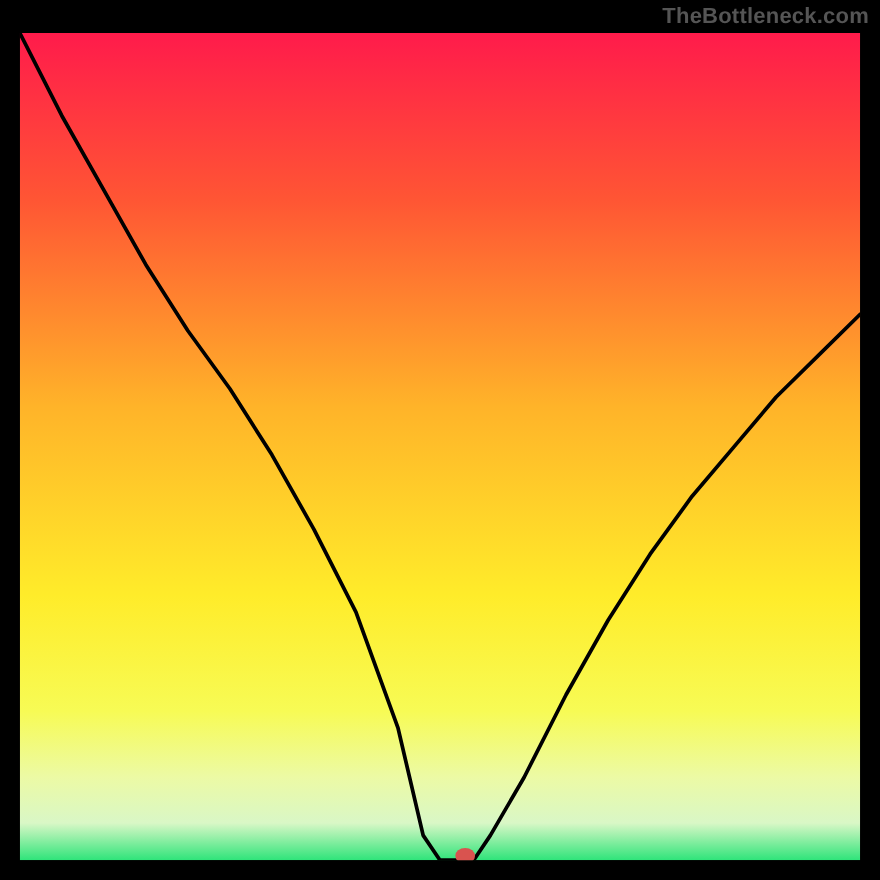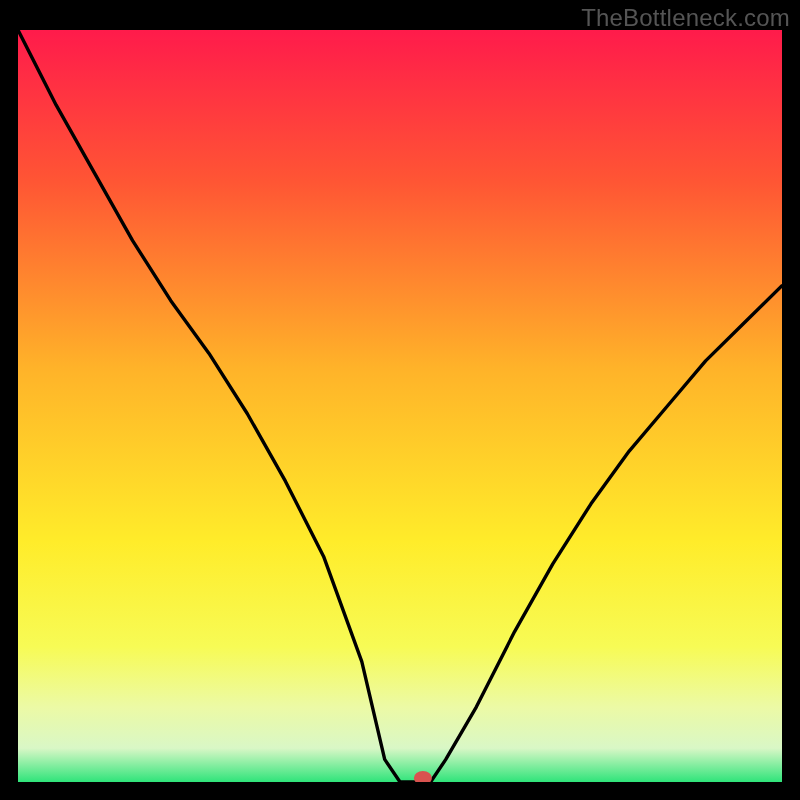--- a/index.html
+++ b/index.html
@@ -15,22 +15,22 @@
     position: relative;
     width: 800px;
     height: 800px;
     background: #000;
   }
   .watermark {
     position: absolute;
     top: 4px;
     right: 10px;
     color: #555;
-    font-size: 24px;
-    font-weight: 400;
+    font-size: 20px;
+    font-weight: 700;
     letter-spacing: 0.2px;
     user-select: none;
   }
   .plot {
     position: absolute;
     left: 18px;
     top: 30px;
     width: 764px;
     height: 752px;
   }

